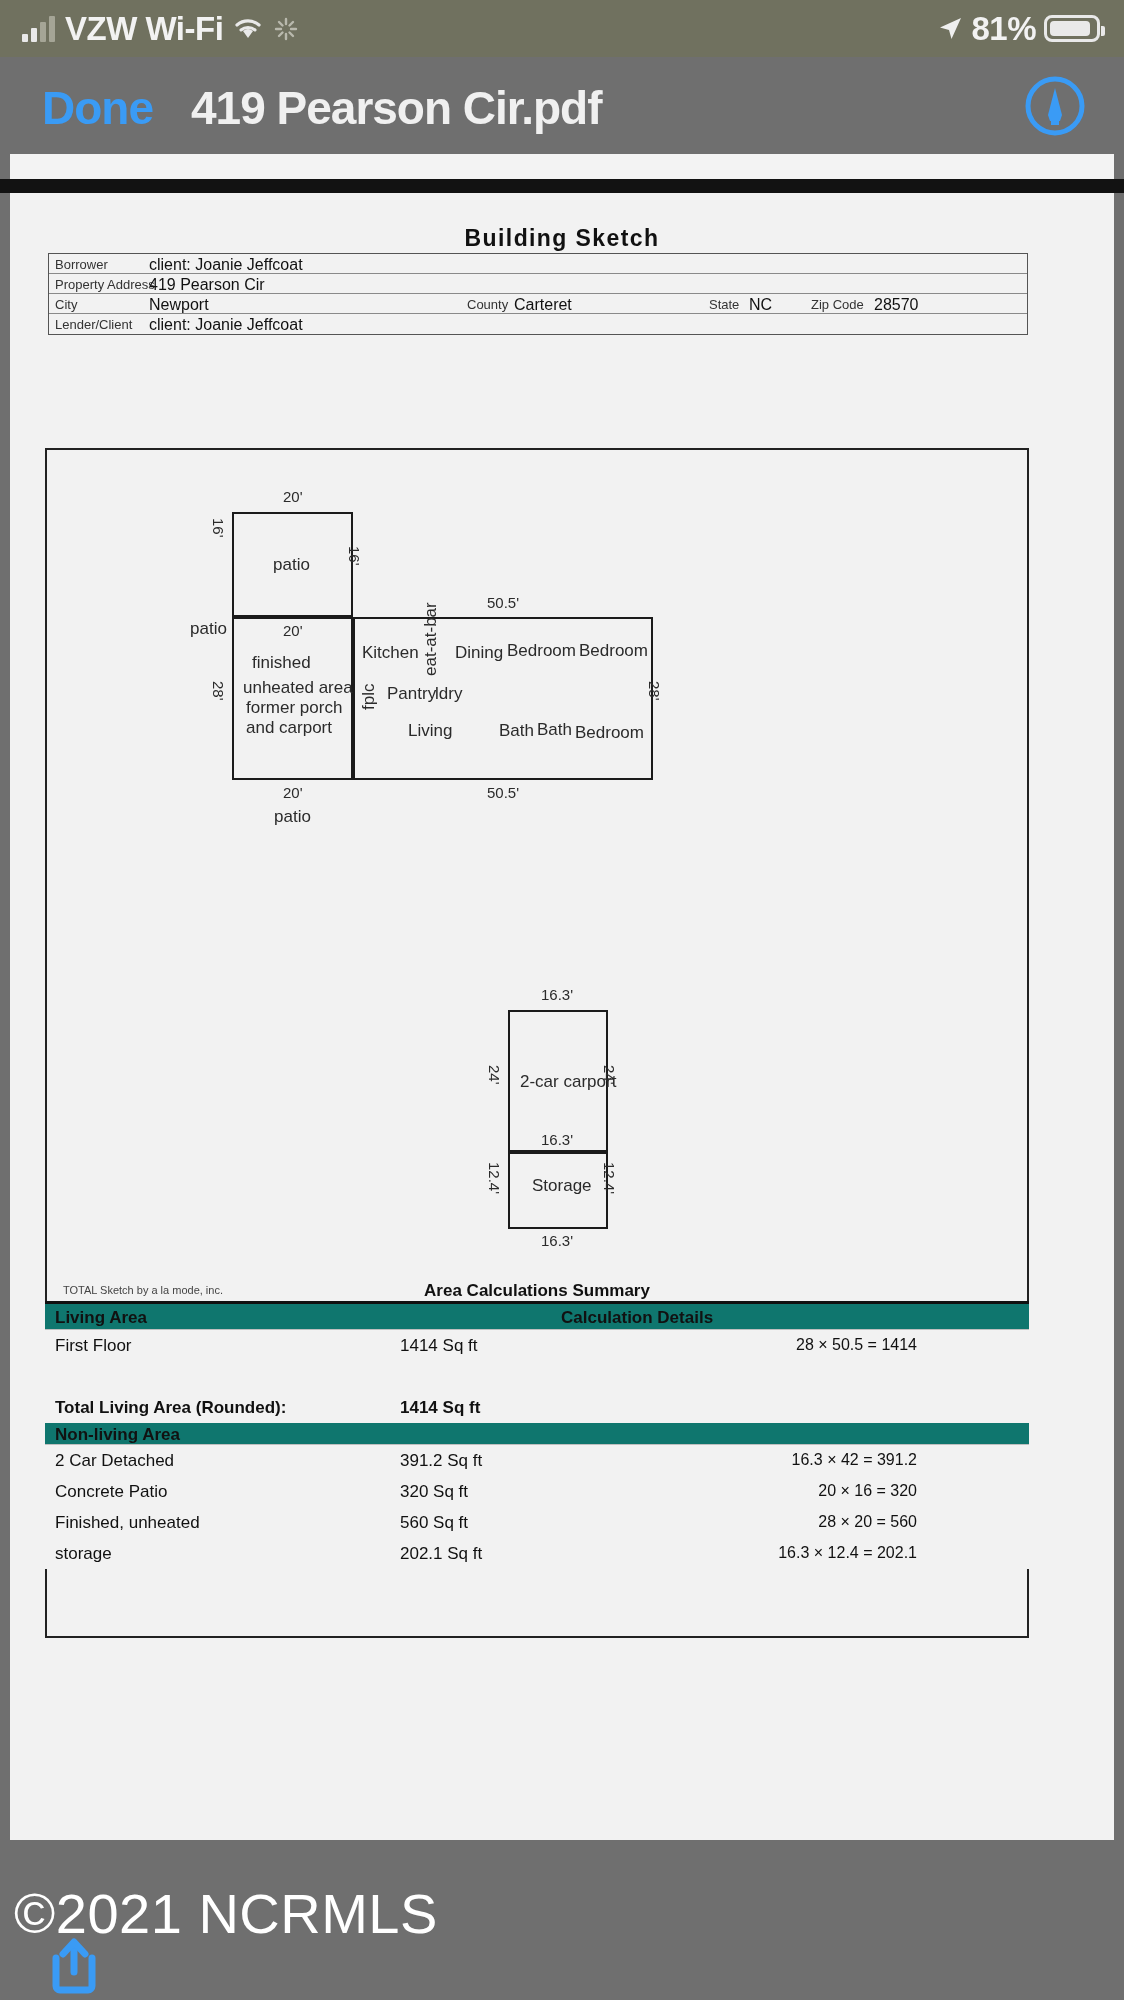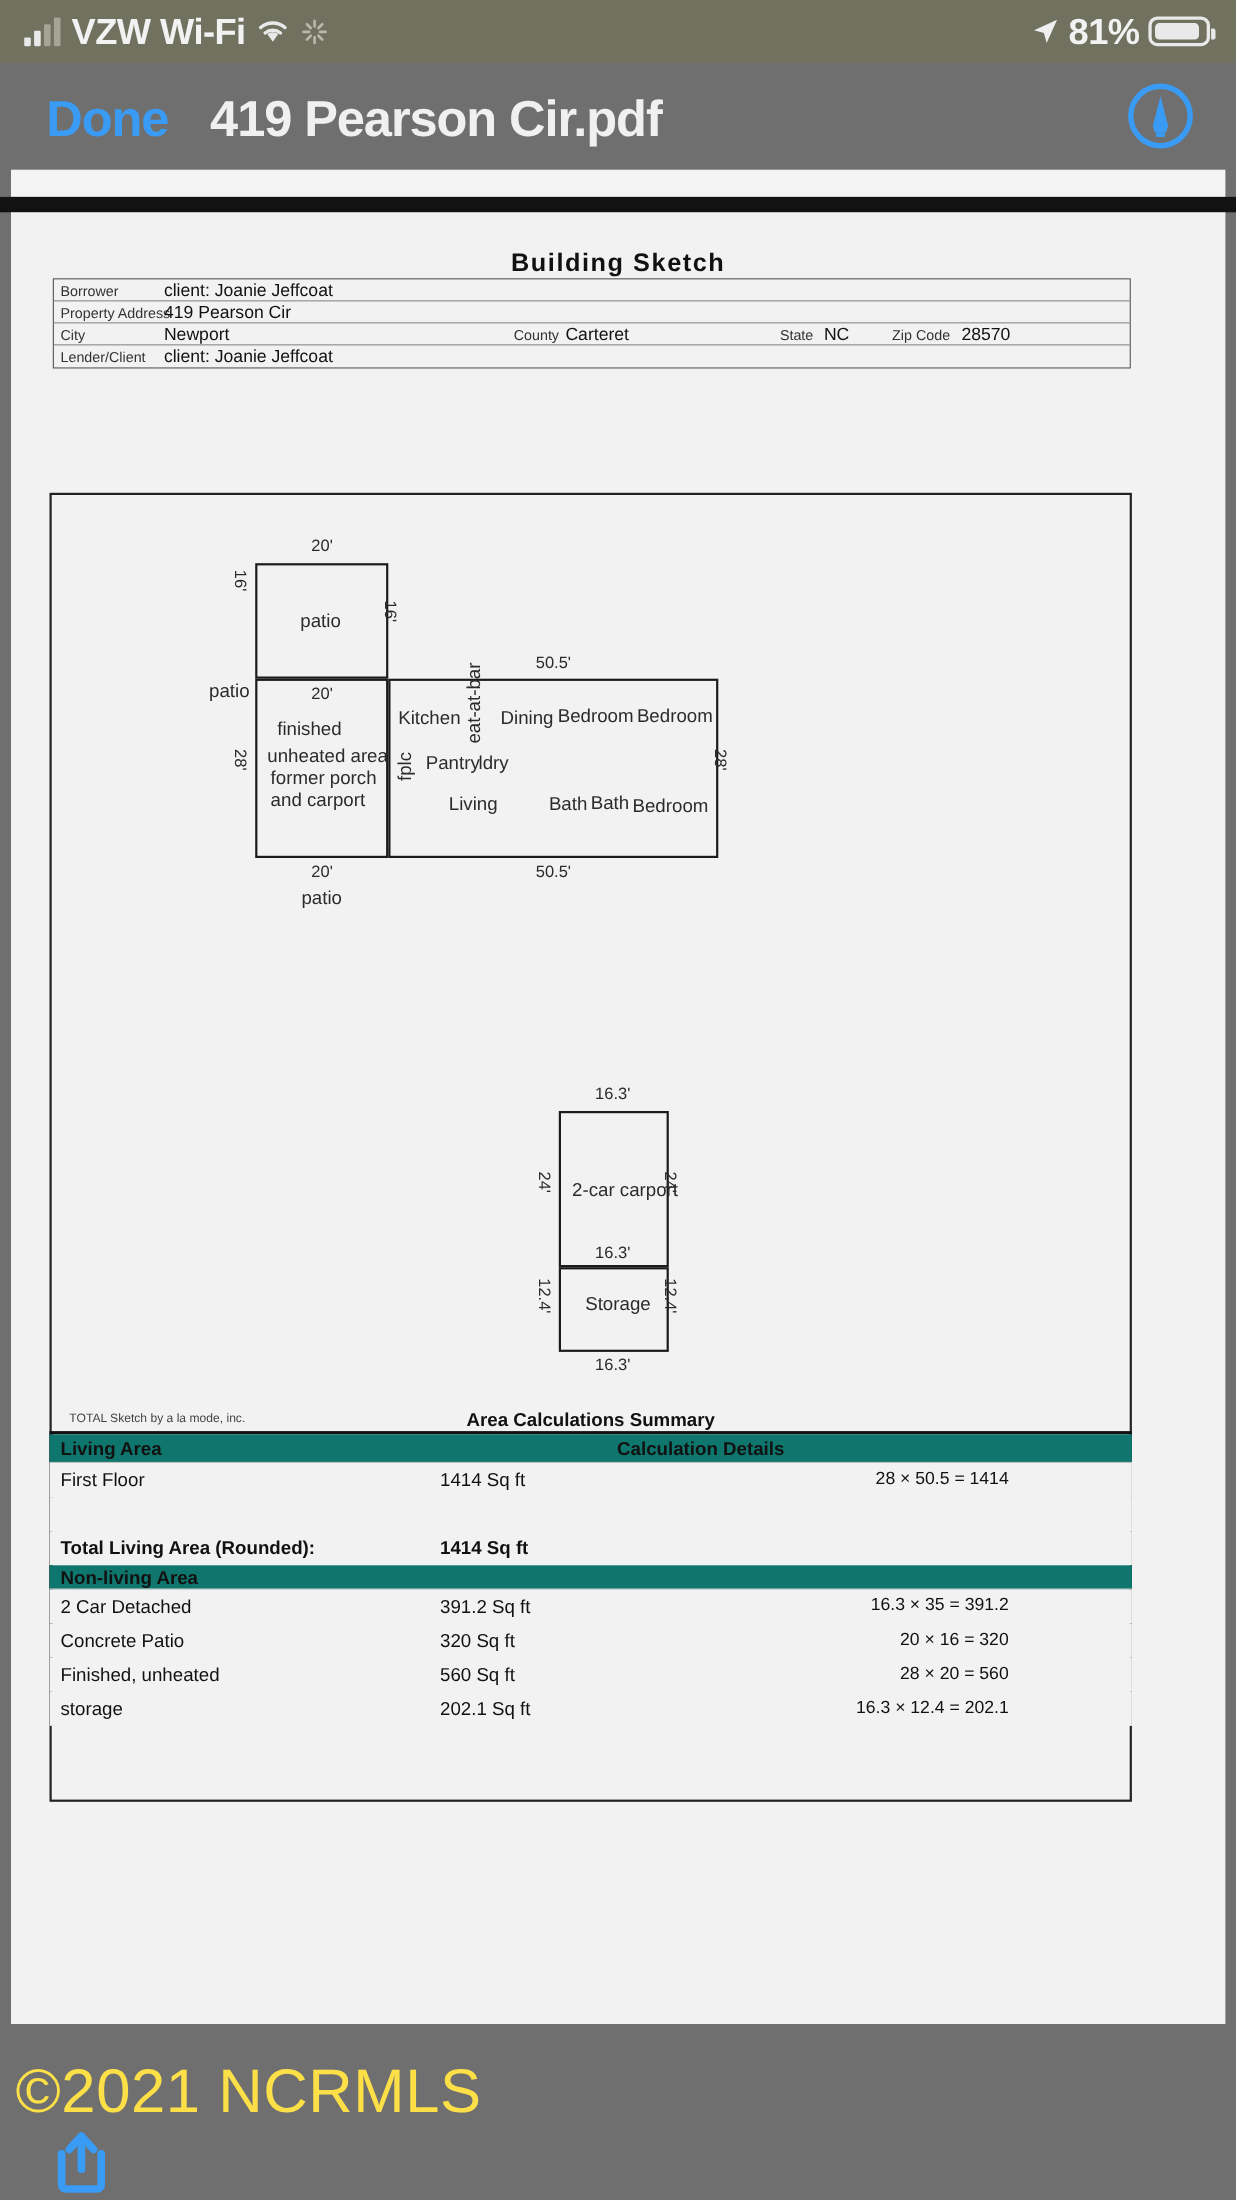--- a/index.html
+++ b/index.html
@@ -138,22 +138,22 @@
   #calc-left-border{
     position:absolute; left:0; top:26px; bottom:0; width:3px; background:#111;
   }
 
   
   #bottom-bar{
     position:absolute; left:0; top:1840px; width:1124px; height:160px;
     background:#6f6f6f;
   }
   #copyright{
-    position:absolute; left:14px; top:28px;
-    color:#fde047; font-size:56px; letter-spacing:0.5px;
+    position:absolute; left:14px; top:41px;
+    color:#ffffff; font-size:56px; letter-spacing:0.5px;
     font-family:"Liberation Sans", sans-serif;
   }
   #share-icon{ position:absolute; left:46px; top:96px; }
 </style>
 </head>
 <body>
 
 <div id="statusbar">
   <div class="left">
     <span class="bars">
@@ -316,21 +316,21 @@
           <span class="c-amt">1414 Sq ft</span>
         </div>
 
         <div class="calc-section" style="height:22px;">
           <span class="s-lbl" style="top:2px;">Non-living Area</span>
         </div>
 
         <div class="calc-row">
           <span class="c-name">2 Car Detached</span>
           <span class="c-amt">391.2 Sq ft</span>
-          <span class="c-calc">16.3 × 35  = 391.2</span>
+          <span class="c-calc">16.3 × 42  = 391.2</span>
         </div>
         <div class="calc-row">
           <span class="c-name">Concrete Patio</span>
           <span class="c-amt">320 Sq ft</span>
           <span class="c-calc">20 × 16    =   320</span>
         </div>
         <div class="calc-row">
           <span class="c-name">Finished, unheated</span>
           <span class="c-amt">560 Sq ft</span>
           <span class="c-calc">28 × 20    =   560</span>

